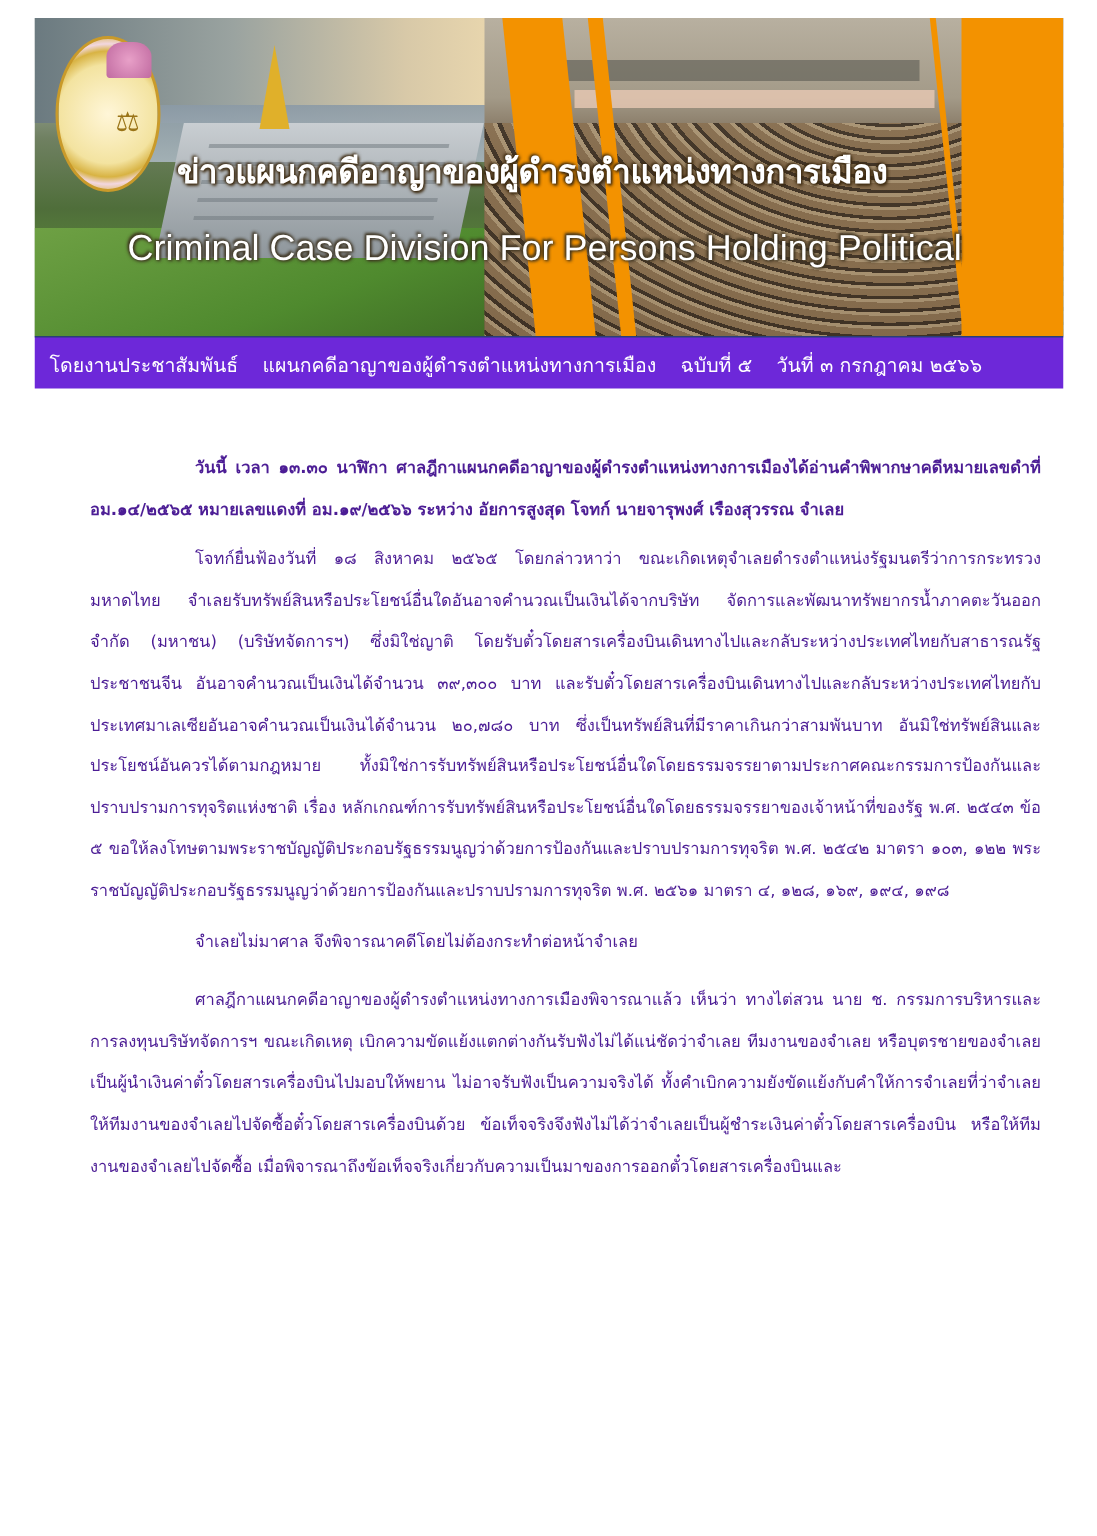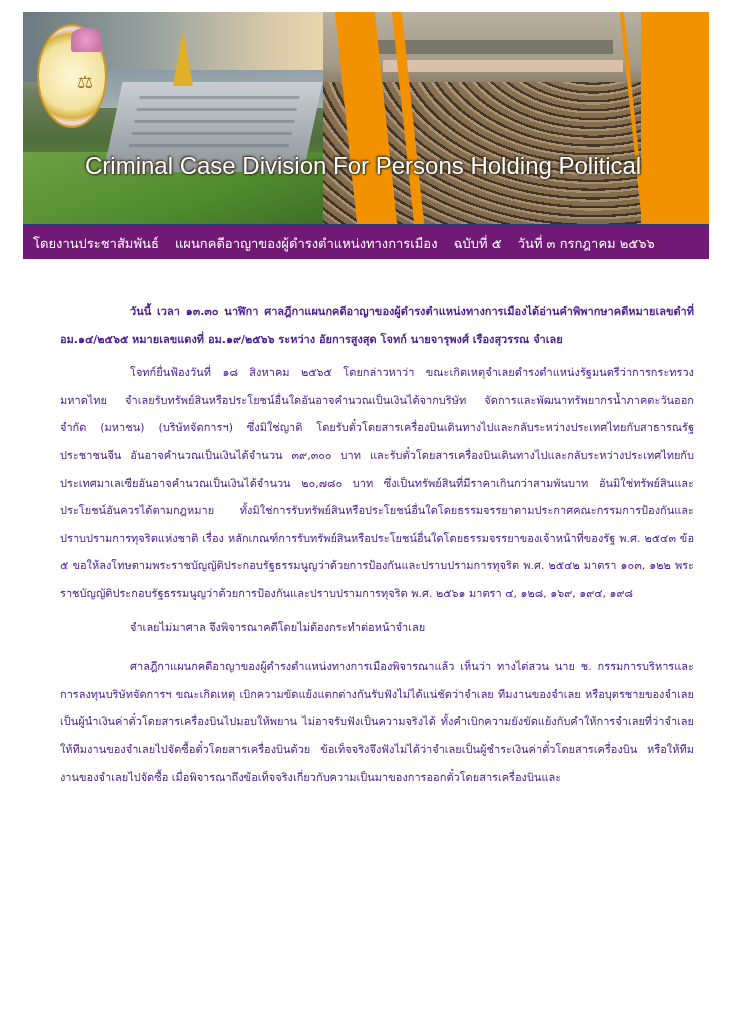--- a/index.html
+++ b/index.html
@@ -41,21 +41,21 @@
   .emblem-scale { position:absolute; left:34px; top:46px; width:24px; height:20px; color:#9a7417;
                   font-size:18px; line-height:20px; text-align:center; }
 
   .title-th { position:absolute; left:95px; top:85px; font-size:22px; font-weight:bold; color:#ffffff;
               letter-spacing:-0.3px; white-space:nowrap;
               text-shadow:0 0 3px #3d2a10,1px 1px 2px #3d2a10,-1px -1px 2px #3d2a10; }
   .title-en { position:absolute; left:62px; top:140px; font-size:24px; color:#ffffff; white-space:nowrap;
               font-family:"Liberation Sans",sans-serif;
               text-shadow:0 0 3px #3d3320,1px 1px 2px #3d3320,-1px -1px 2px #3d3320; }
 
-  .strip { position:absolute; left:0; top:212px; width:686px; height:35px; background:#701a75;
+  .strip { position:absolute; left:0; top:212px; width:686px; height:35px; background:#6d28d9;
            border-top:1px solid #2a3f78; }
   .strip-text { position:absolute; left:10px; top:8px; font-size:13px; color:#ffffff; white-space:nowrap; }
   .strip-text span { margin-right:12px; }
 
   .body { position:absolute; left:60px; top:298px; width:634px; font-size:11px; line-height:27.6px; color:#4c1d95; }
   .para { margin:0; text-align:justify; text-indent:70px; }
   .para.bold { font-weight:bold; }
   .gap { height:6px; }
 </style>
 </head>
@@ -75,20 +75,21 @@
     <div class="stripe1"></div>
     <div class="stripe2"></div>
     <div class="stripe3"></div>
     <div class="stripe4"></div>
 
     <div class="emblem">
       <div class="emblem-top"></div>
       <div class="emblem-scale">⚖</div>
     </div>
 
+    <div class="title-th">ข่าวแผนกคดีอาญาของผู้ดำรงตำแหน่งทางการเมือง</div>
     <div class="title-en">Criminal Case Division For Persons Holding Political</div>
   </div>
 
   <div class="strip">
     <div class="strip-text">
       <span>โดยงานประชาสัมพันธ์</span>
       <span>แผนกคดีอาญาของผู้ดำรงตำแหน่งทางการเมือง</span>
       <span>ฉบับที่ ๕</span>
       <span>วันที่ ๓ กรกฎาคม ๒๕๖๖</span>
     </div>

